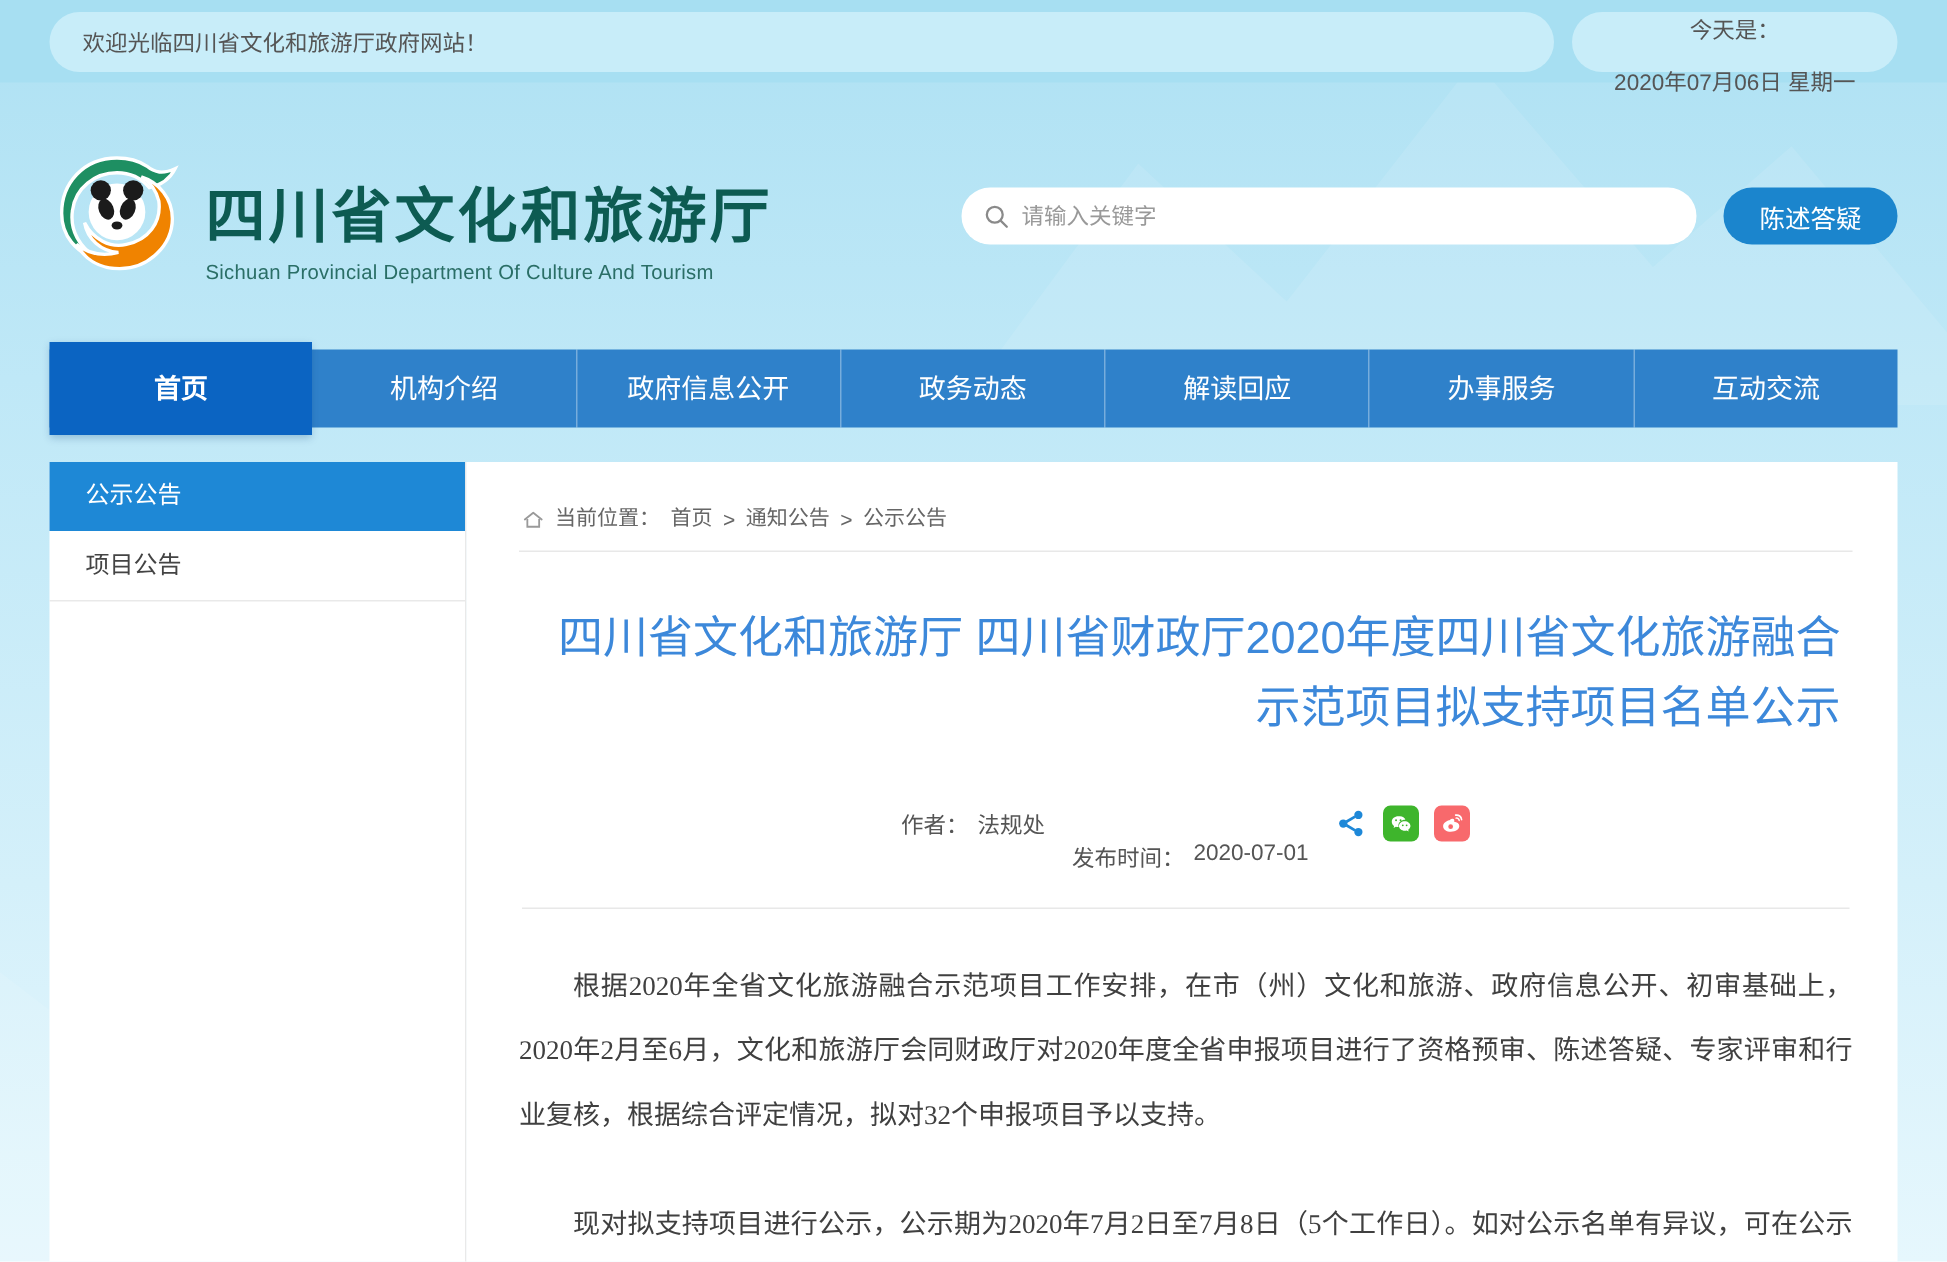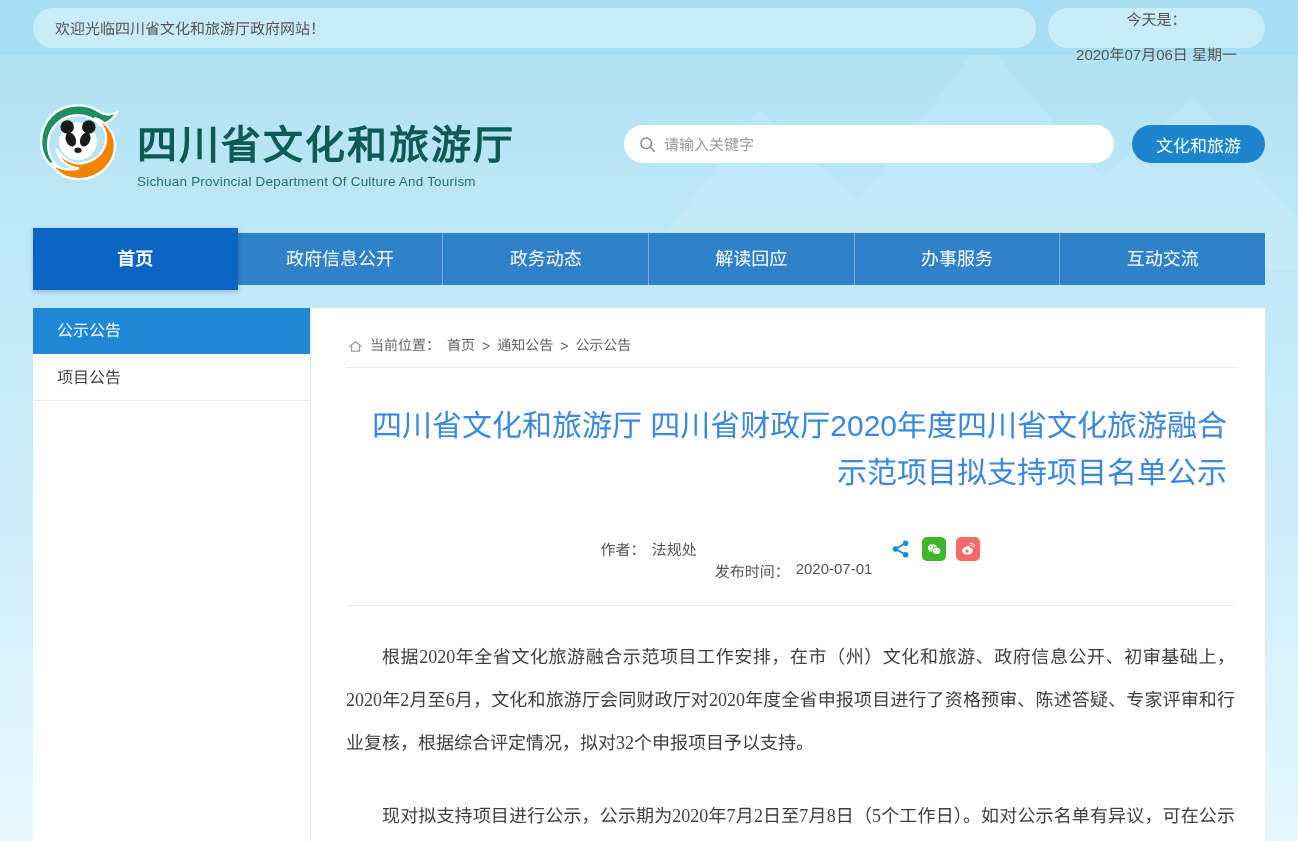--- a/index.html
+++ b/index.html
@@ -94,26 +94,27 @@
     </div>
   </div>
   <div class="search-area">
     <div class="search-box">
       <svg viewBox="0 0 18 18" width="17" height="17" fill="none" stroke="#8a8a8a" stroke-width="1.6">
         <circle cx="7.6" cy="7.6" r="5.6"></circle>
           <path d="m11.9 11.9 4.2 4.2" stroke-linecap="round"></path>
       </svg>
       <input type="text" placeholder="请输入关键字" style="">
     </div>
-    <button class="adv-btn">文化和旅游</button>
+    <button class="adv-btn">陈述答疑</button>
   </div>
 </div>
 
 <div class="nav">
   <div class="nav-item active">首页</div>
+  <div class="nav-item">机构介绍</div>
   <div class="nav-item">政府信息公开</div>
   <div class="nav-item">政务动态</div>
   <div class="nav-item">解读回应</div>
   <div class="nav-item">办事服务</div>
   <div class="nav-item">互动交流</div>
 </div>
 
 <div class="main">
   <div class="sidebar">
     <div class="side-item active">公示公告</div>

